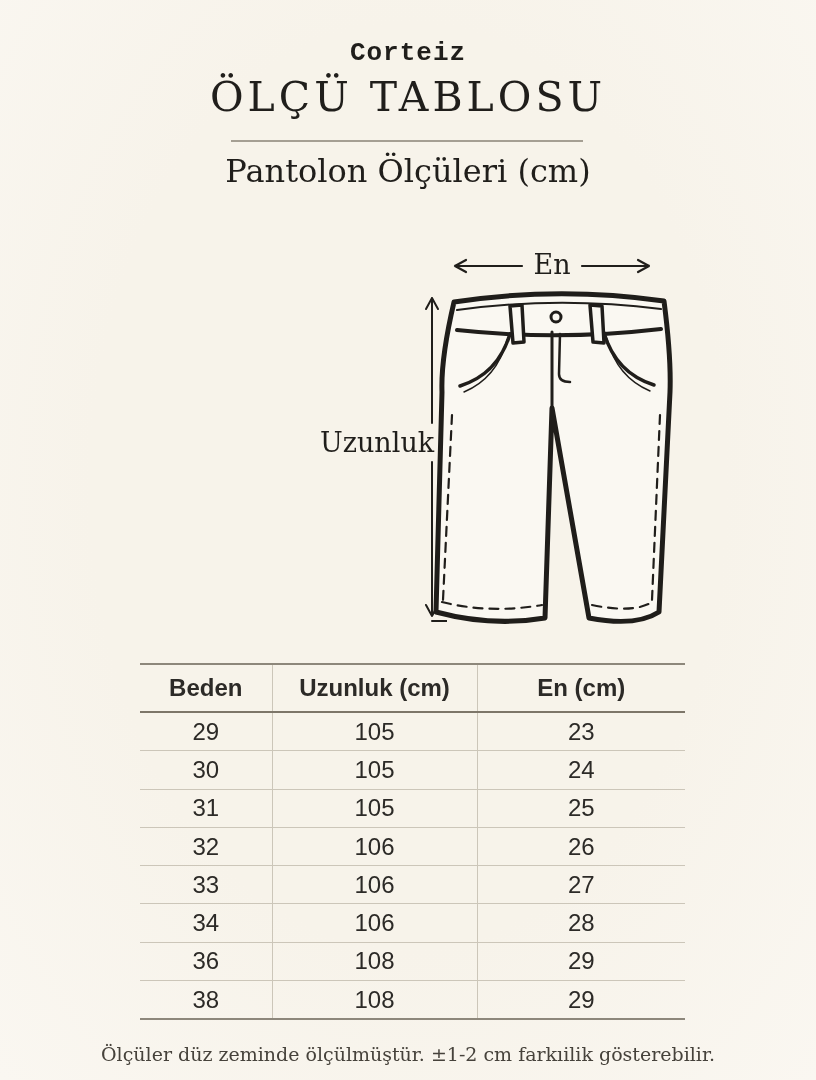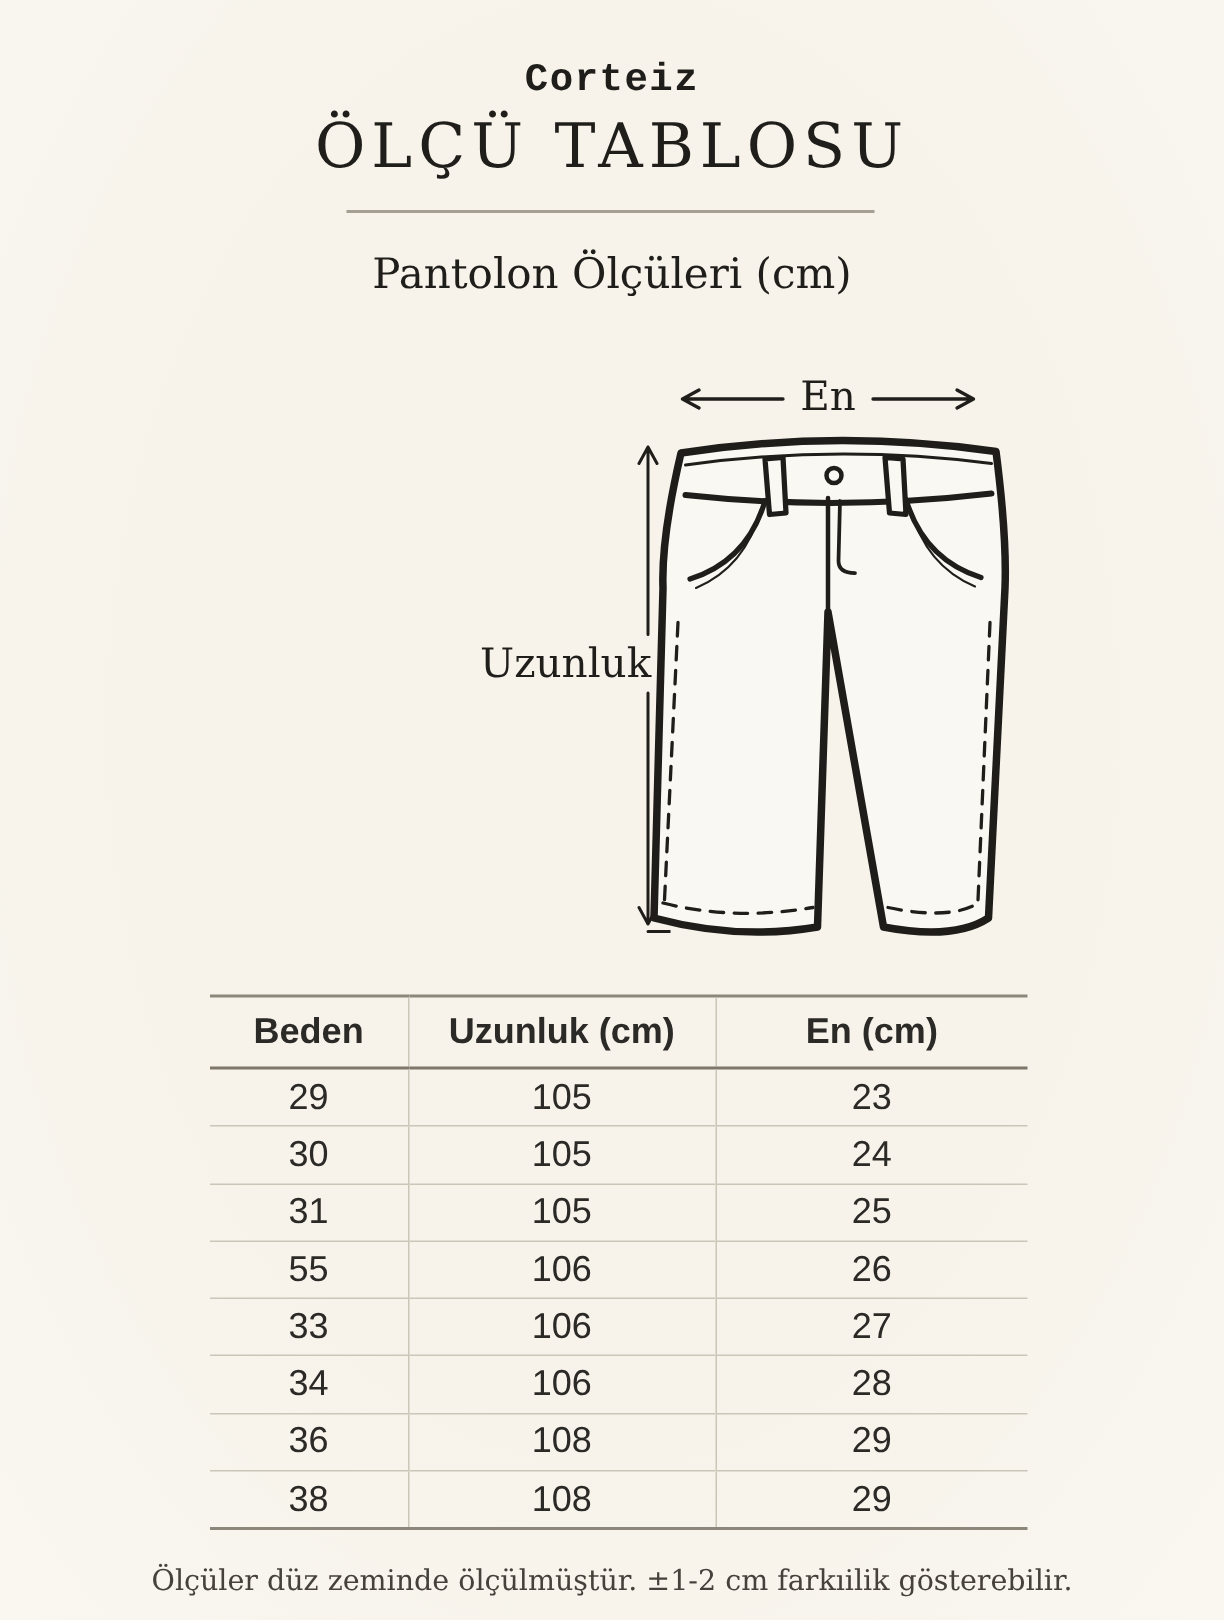--- a/index.html
+++ b/index.html
@@ -6,21 +6,21 @@
   #page{
     position:relative;width:816px;height:1080px;overflow:hidden;
     background:radial-gradient(ellipse at 50% 45%, var(--background,#f7f3ea) 55%, #faf7f1 100%);
     color:var(--ink,#201e1b);
     font-family:"DejaVu Serif","Liberation Serif",serif;
   }
   .ctr{position:absolute;left:0;width:816px;text-align:center;}
   .brand{top:22px;font-family:"Liberation Mono","DejaVu Sans Mono",monospace;font-weight:600;font-size:26px;letter-spacing:1px;margin-top:16px;}
   .title{top:73px;font-size:41px;font-weight:500;letter-spacing:4px;}
   .divider{position:absolute;left:231px;top:140px;width:352px;height:0;border-top:2px solid var(--divider,#a59f93);}
-  .subtitle{top:166px;font-size:28px;}
+  .subtitle{top:152px;font-size:32px;}
   .dim-label{position:absolute;font-size:27px;color:var(--ink,#201e1b);}
   #en-label{left:522px;top:249px;width:60px;text-align:center;}
   #uzunluk-label{left:320px;top:426px;width:112px;text-align:left;line-height:34px;}
   svg .ln{stroke:var(--ink,#201e1b);fill:none;stroke-linecap:round;}
   
   #size-table{
     position:absolute;left:140px;top:663px;width:545px;
     border-collapse:collapse;table-layout:fixed;
     font-family:"Liberation Sans","DejaVu Sans",sans-serif;
     font-size:24px;color:#2c2a27;text-align:center;
@@ -111,21 +111,21 @@
           <td>30</td>
           <td>105</td>
           <td>24</td>
         </tr>
         <tr>
           <td>31</td>
           <td>105</td>
           <td>25</td>
         </tr>
         <tr>
-          <td>55</td>
+          <td>32</td>
           <td>106</td>
           <td>26</td>
         </tr>
         <tr>
           <td>33</td>
           <td>106</td>
           <td>27</td>
         </tr>
         <tr>
           <td>34</td>

